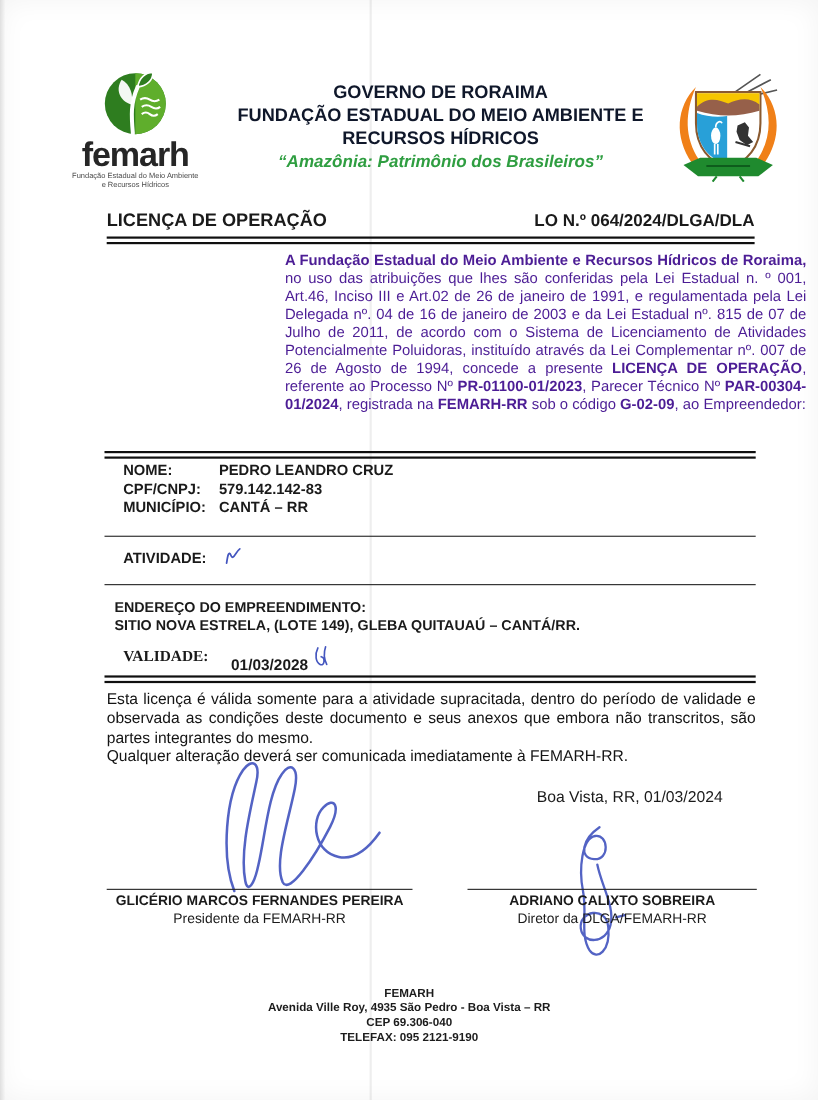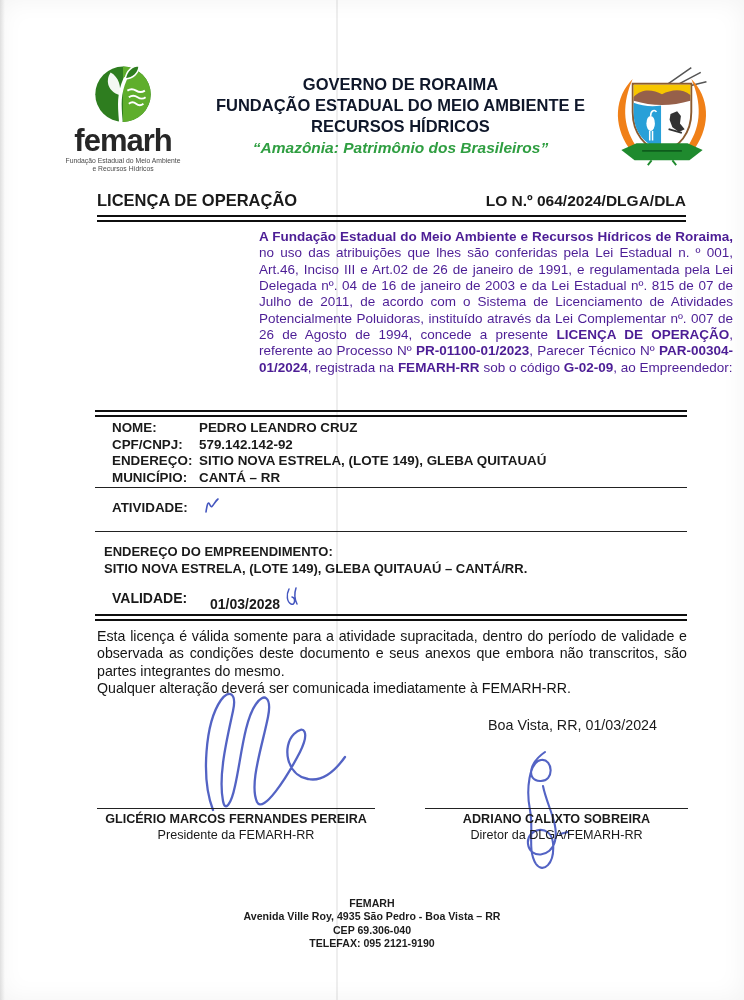--- a/index.html
+++ b/index.html
@@ -43,21 +43,21 @@
 
   
   .holder { position:absolute; top:420px; left:112px; right:60px; }
   .frow { display:flex; font-weight:700; font-size:13.4px; line-height:16.6px; }
   .flabel { width:87px; flex:none; }
   .activity-row { position:absolute; top:500px; left:112px; right:40px; display:flex;
     font-weight:700; font-size:13.4px; }
   .enterprise { position:absolute; top:544px; left:104px; right:50px;
     font-weight:700; font-size:13px; line-height:16.6px; }
   .validity-row { position:absolute; top:590px; left:112px; display:flex; font-weight:700; font-size:14px; }
-  .validity-row .flabel { width:98px; }
+  .validity-row .flabel { width:98px;font-family:Liberation Serif, serif; }
   .ink-mark { position:relative; top:-3px; margin-left:5px; }
 
   
   .conditions { position:absolute; top:628px; left:97px; right:57px;
     font-size:14.2px; line-height:17.3px; color:#141414; }
   .conditions .just { text-align:justify; }
 
   .date-line { position:absolute; top:705px; right:87px; font-size:14.3px;margin-top:12px; }
 
   
@@ -142,25 +142,21 @@
 
   <div class="rule-double rule2"></div>
 
   <div class="holder">
     <div class="frow">
       <span class="flabel">NOME:</span>
       <span>PEDRO LEANDRO CRUZ</span>
     </div>
     <div class="frow">
       <span class="flabel">CPF/CNPJ:</span>
-      <span>579.142.142-92</span>
-    </div>
-    <div class="frow">
-      <span class="flabel">ENDEREÇO:</span>
-      <span>SITIO NOVA ESTRELA, (LOTE 149), GLEBA QUITAUAÚ</span>
+      <span>579.142.142-83</span>
     </div>
     <div class="frow">
       <span class="flabel">MUNICÍPIO:</span>
       <span>CANTÁ – RR</span>
     </div>
   </div>
 
   <div class="rule-thin" style="top:487px;"></div>
 
   <div class="activity-row">

